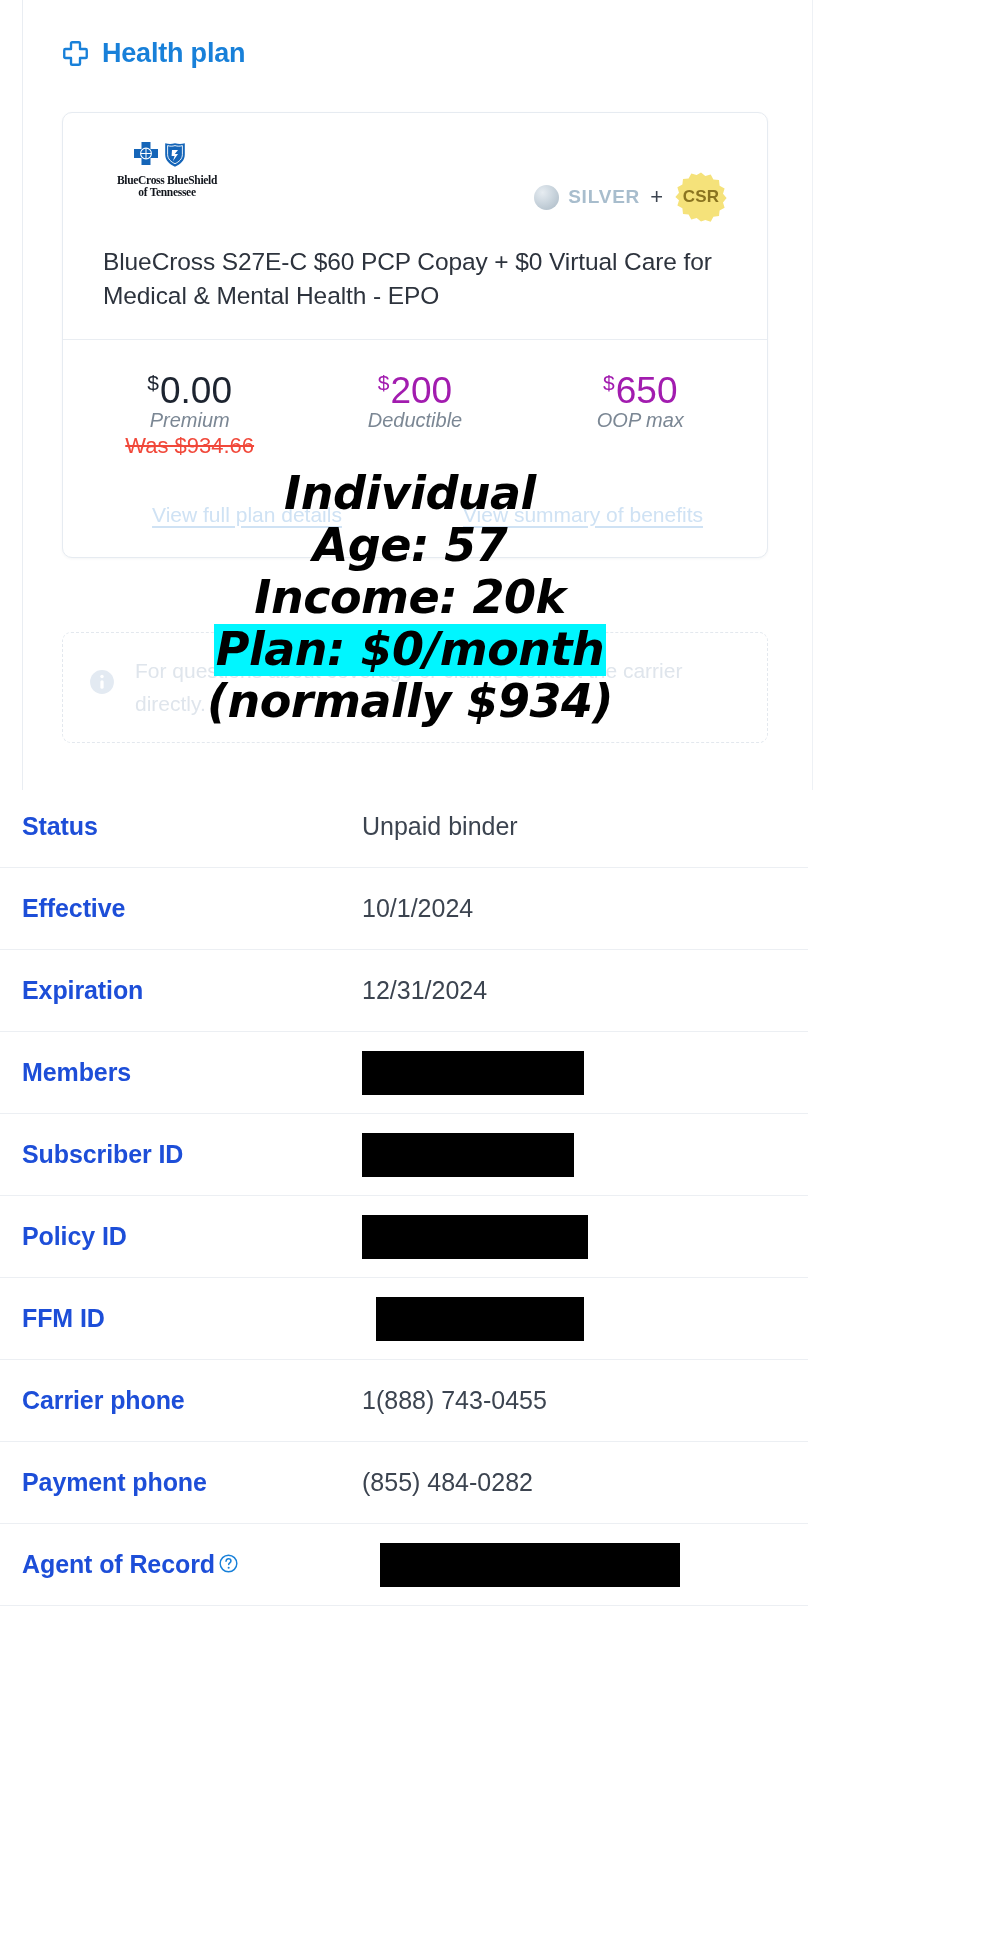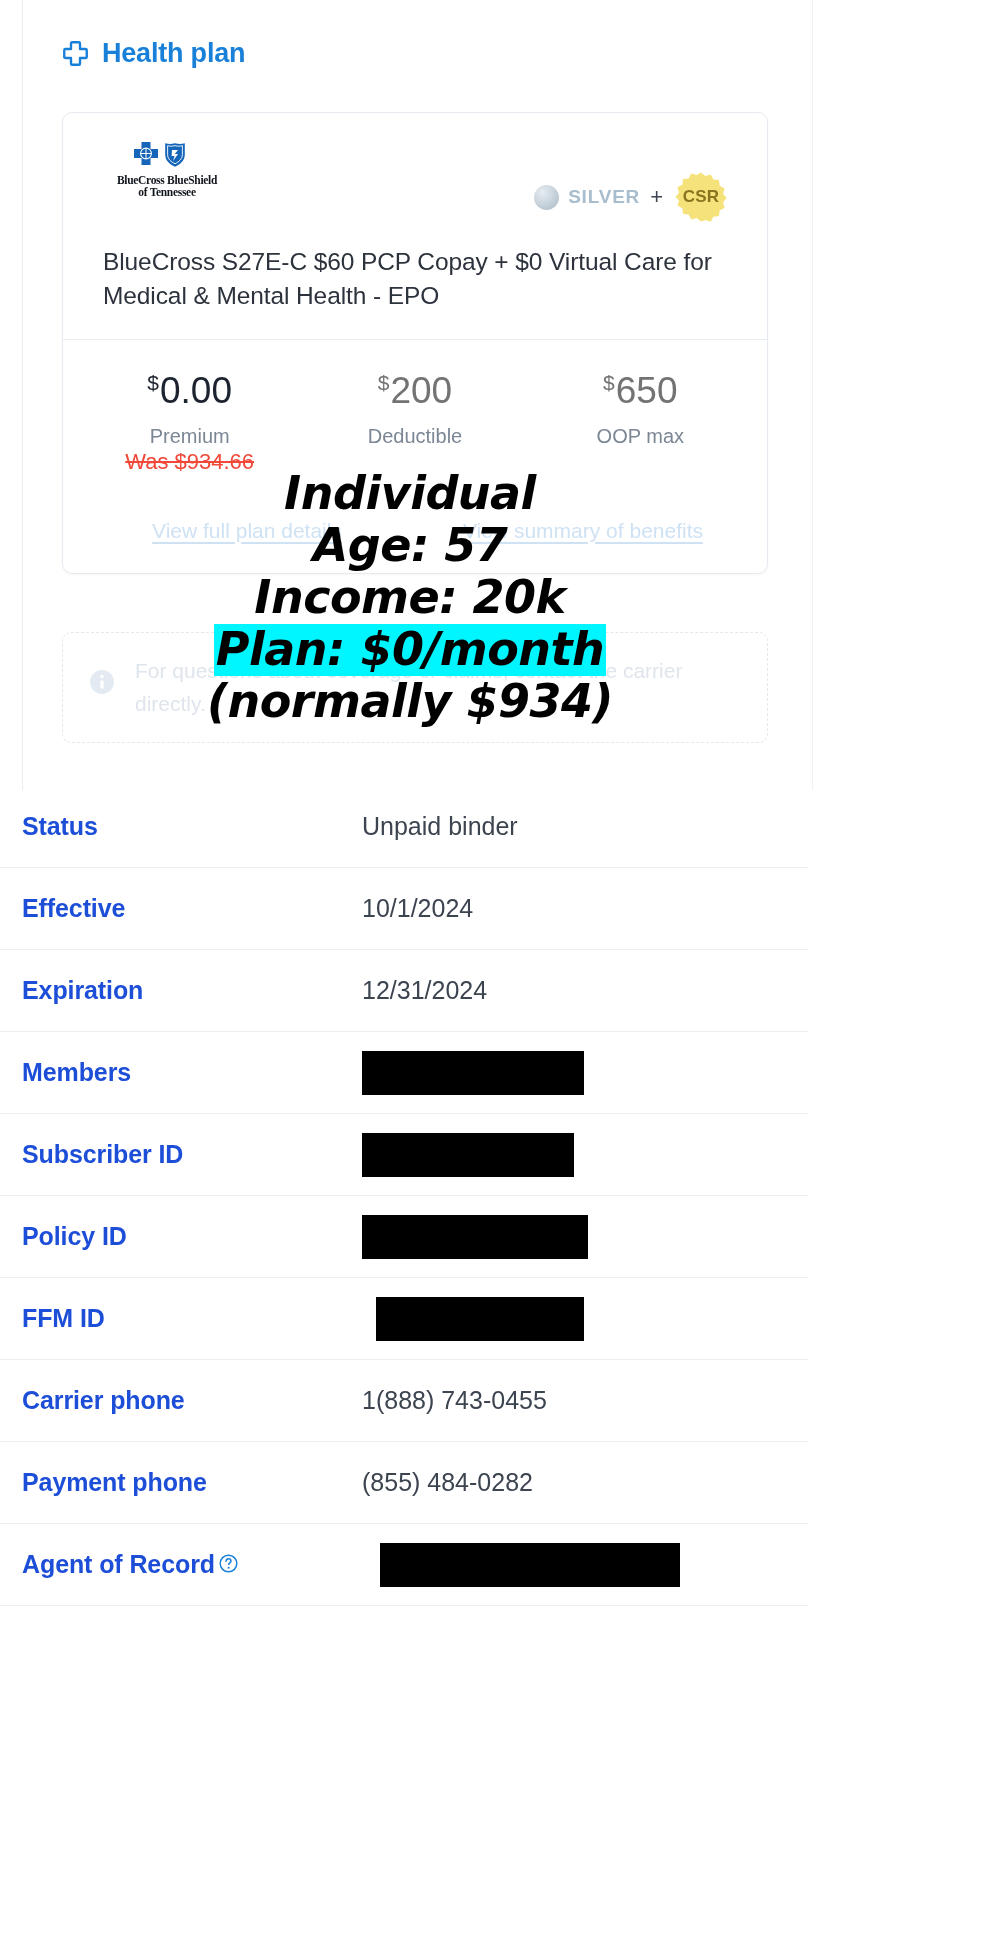--- a/index.html
+++ b/index.html
@@ -141,34 +141,34 @@
   .price-row {
     display: flex;
     padding: 32px 14px 26px 14px;
   }
   .price-col {
     flex: 1 1 0;
     text-align: center;
   }
   .price-amount {
     font-size: 37px;
-    color: #737373;
+    color: #a21caf;
     line-height: 1;
     white-space: nowrap;
   }
   .price-amount .cur {
     font-size: 21px;
     vertical-align: 13px;
     margin-right: 1px;
   }
   .price-col.primary .price-amount { font-weight: 400; color: #1d2430; }
   .price-label {
-    margin-top: 16px;
     font-size: 20px;
     color: #7b8794;
+    font-style: italic;
   }
   .price-was {
     margin-top: 1px;
     font-size: 22px;
     color: #f1483a;
     text-decoration: line-through;
   }
 
   .plan-links {
     display: flex;

